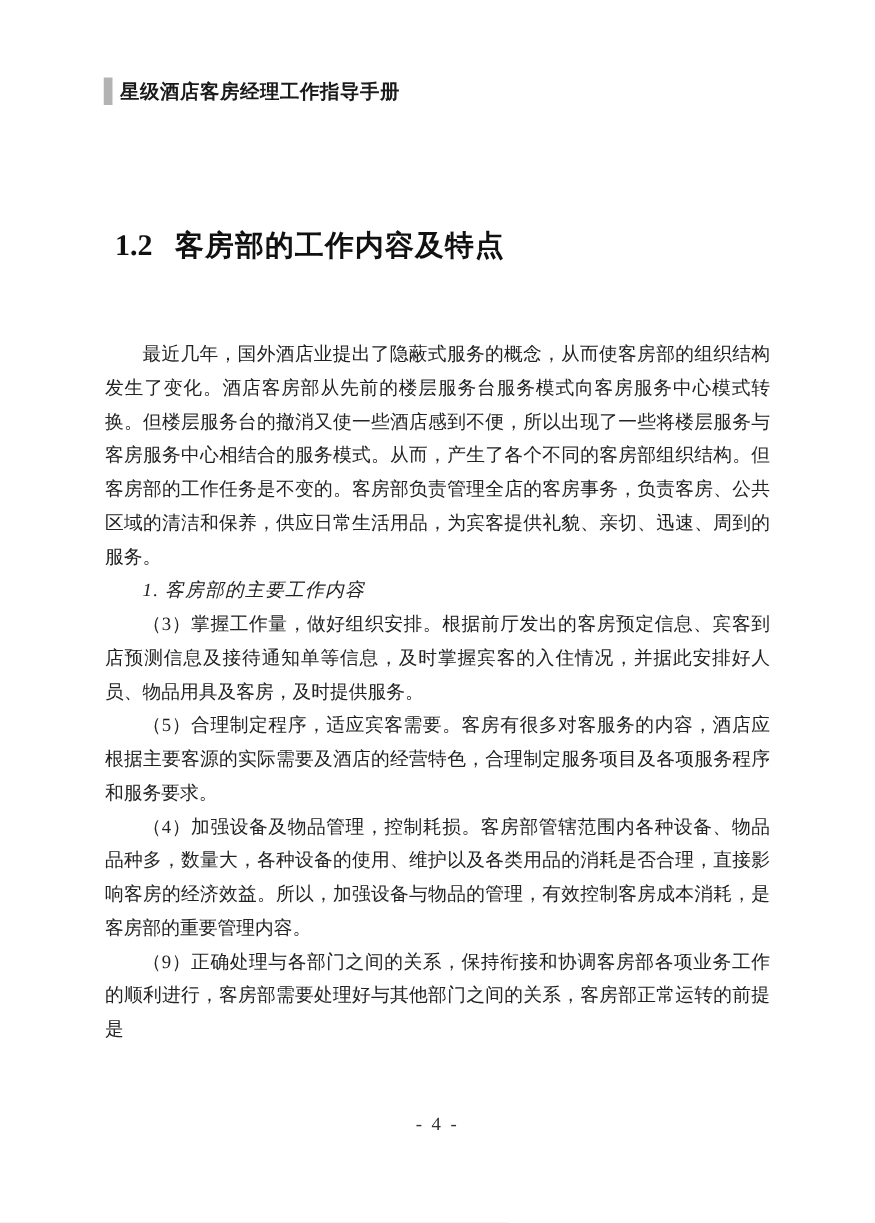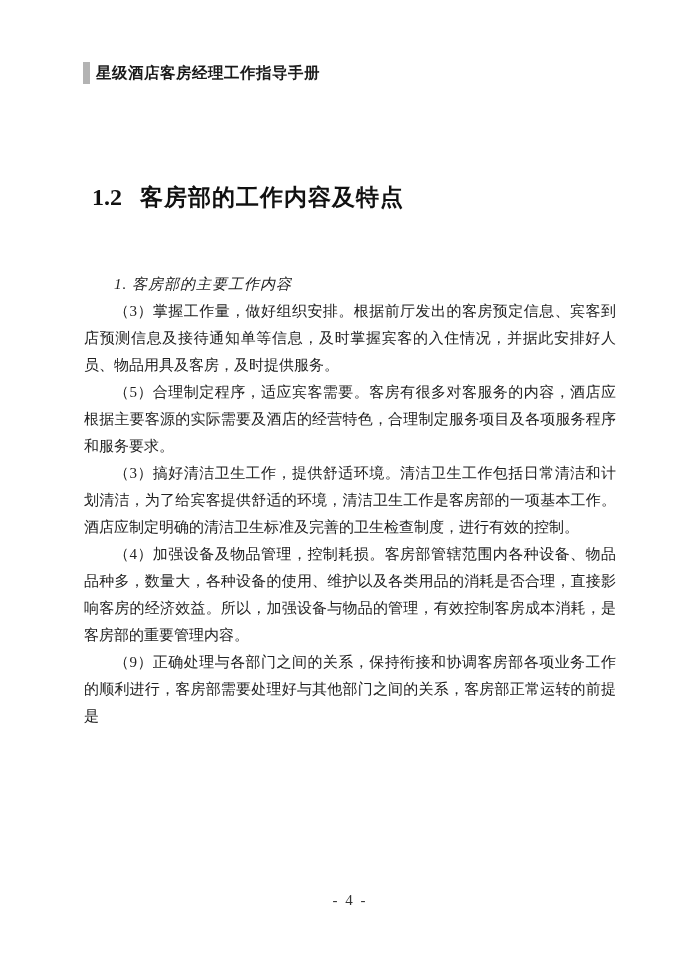--- a/index.html
+++ b/index.html
@@ -102,23 +102,23 @@
   <div class="running-header">
     <div class="header-bar"></div>
     <div class="header-title">星级酒店客房经理工作指导手册</div>
   </div>
 
   <div class="section-title">
     <span class="section-number">1.2</span><span class="section-heading">客房部的工作内容及特点</span>
   </div>
 
   <div class="body-text">
+    <p>最近几年，国外酒店业提出了隐蔽式服务的概念，从而使客房部的组织结构发生了变化。酒店客房部从先前的楼层服务台服务模式向客房服务中心模式转换。但楼层服务台的撤消又使一些酒店感到不便，所以出现了一些将楼层服务与客房服务中心相结合的服务模式。从而，产生了各个不同的客房部组织结构。但客房部的工作任务是不变的。客房部负责管理全店的客房事务，负责客房、公共区域的清洁和保养，供应日常生活用品，为宾客提供礼貌、亲切、迅速、周到的服务。</p>
     <p class="kai">1. 客房部的主要工作内容</p>
     <p>（3）掌握工作量，做好组织安排。根据前厅发出的客房预定信息、宾客到店预测信息及接待通知单等信息，及时掌握宾客的入住情况，并据此安排好人员、物品用具及客房，及时提供服务。</p>
     <p>（5）合理制定程序，适应宾客需要。客房有很多对客服务的内容，酒店应根据主要客源的实际需要及酒店的经营特色，合理制定服务项目及各项服务程序和服务要求。</p>
-    <p>（3）搞好清洁卫生工作，提供舒适环境。清洁卫生工作包括日常清洁和计划清洁，为了给宾客提供舒适的环境，清洁卫生工作是客房部的一项基本工作。酒店应制定明确的清洁卫生标准及完善的卫生检查制度，进行有效的控制。</p>
     <p>（4）加强设备及物品管理，控制耗损。客房部管辖范围内各种设备、物品品种多，数量大，各种设备的使用、维护以及各类用品的消耗是否合理，直接影响客房的经济效益。所以，加强设备与物品的管理，有效控制客房成本消耗，是客房部的重要管理内容。</p>
     <p>（9）正确处理与各部门之间的关系，保持衔接和协调客房部各项业务工作的顺利进行，客房部需要处理好与其他部门之间的关系，客房部正常运转的前提是</p>
   </div>
 
   <div class="page-footer">- 4 -</div>
 
 </div>
 
 </body></html>

